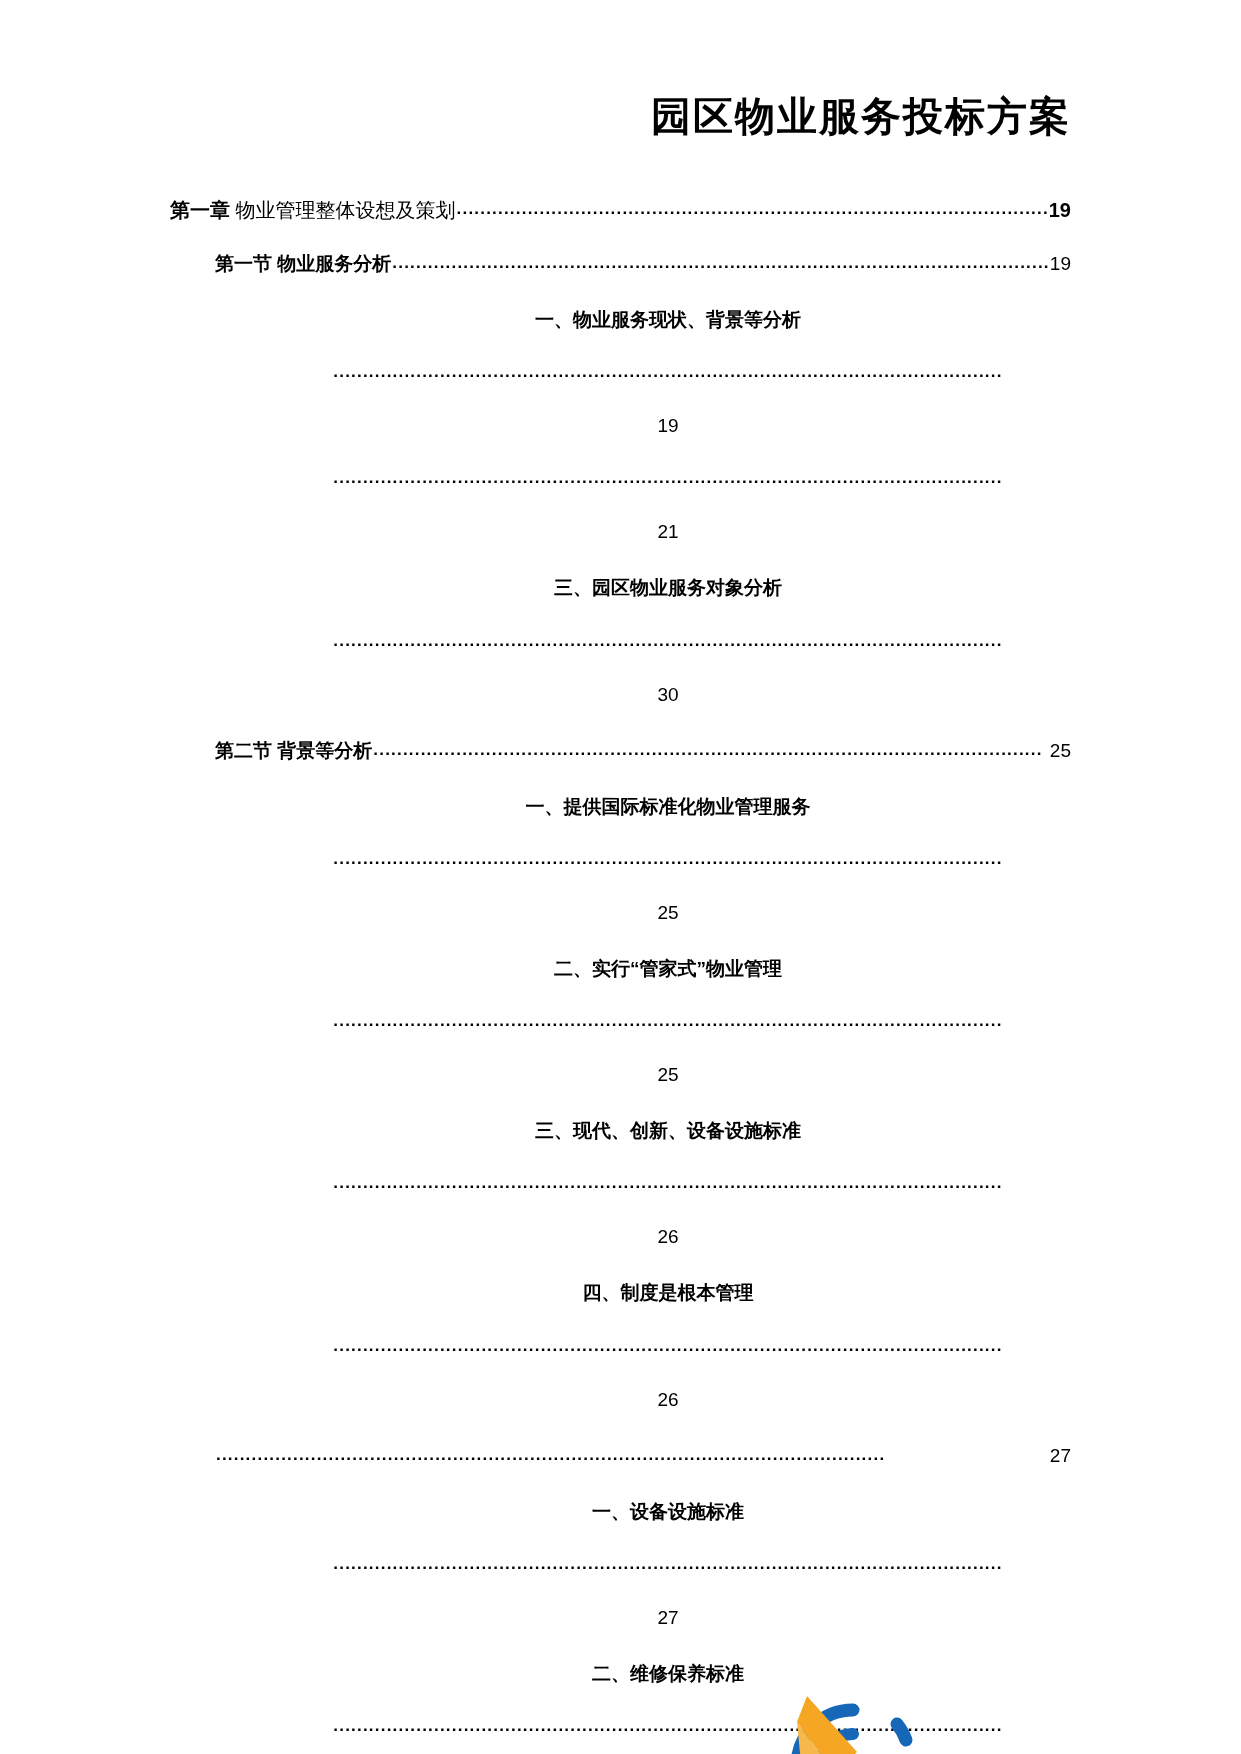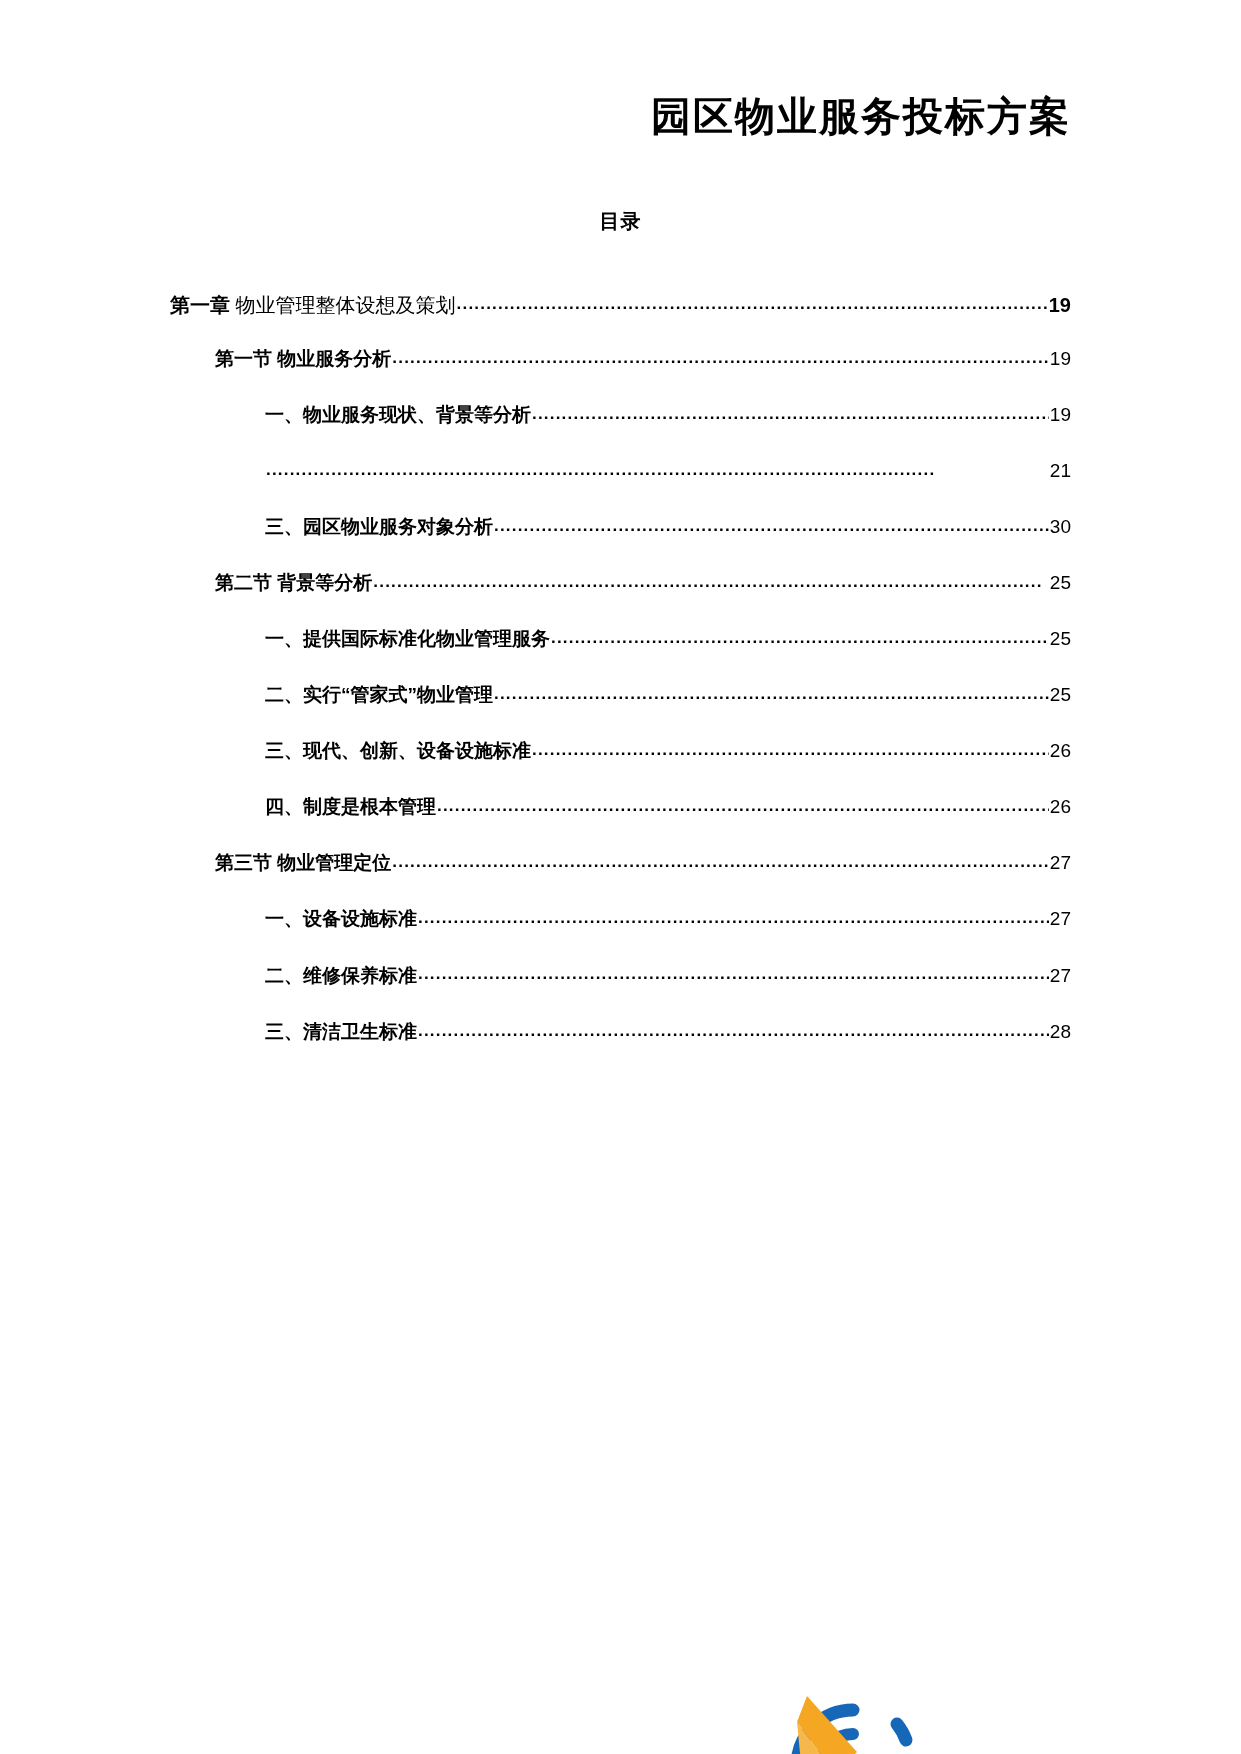--- a/index.html
+++ b/index.html
@@ -87,20 +87,21 @@
     line-height: 2.95;
   }
   .lvl2 .page-num { font-weight: normal; }
 
   
   .lvl3 {
     font-size: 19px;
     font-weight: bold;
     padding-left: 95px;
     line-height: 2.95;
+    flex-direction: column;
   }
   .lvl3 .page-num { font-weight: normal; }
 
   
   .watermark {
     position: absolute;
     right: 8px;
     bottom: 0px;
     width: 460px;
     height: 165px;
@@ -114,21 +115,20 @@
     height: 150px;
   }
 </style>
 </head>
 <body>
 
 <div class="page">
 
   <h1 class="doc-title">园区物业服务投标方案</h1>
 
-  <div class="toc-heading">目录</div>
 
   <div class="toc">
 
     <div class="toc-row lvl1">
       <span class="label"><span class="bold-part">第一章</span><span class="plain-part"> 物业管理整体设想及策划</span></span>
       <span class="dots">.................................................................................................................</span>
       <span class="page-num">19</span>
     </div>
 
     <div class="toc-row lvl2">
@@ -178,21 +178,20 @@
       <span class="page-num">26</span>
     </div>
 
     <div class="toc-row lvl3">
       <span class="label">四、制度是根本管理</span>
       <span class="dots">.................................................................................................................</span>
       <span class="page-num">26</span>
     </div>
 
     <div class="toc-row lvl2">
-      <span class="label">第三节 物业管理定位</span>
       <span class="dots">.................................................................................................................</span>
       <span class="page-num">27</span>
     </div>
 
     <div class="toc-row lvl3">
       <span class="label">一、设备设施标准</span>
       <span class="dots">.................................................................................................................</span>
       <span class="page-num">27</span>
     </div>
 

